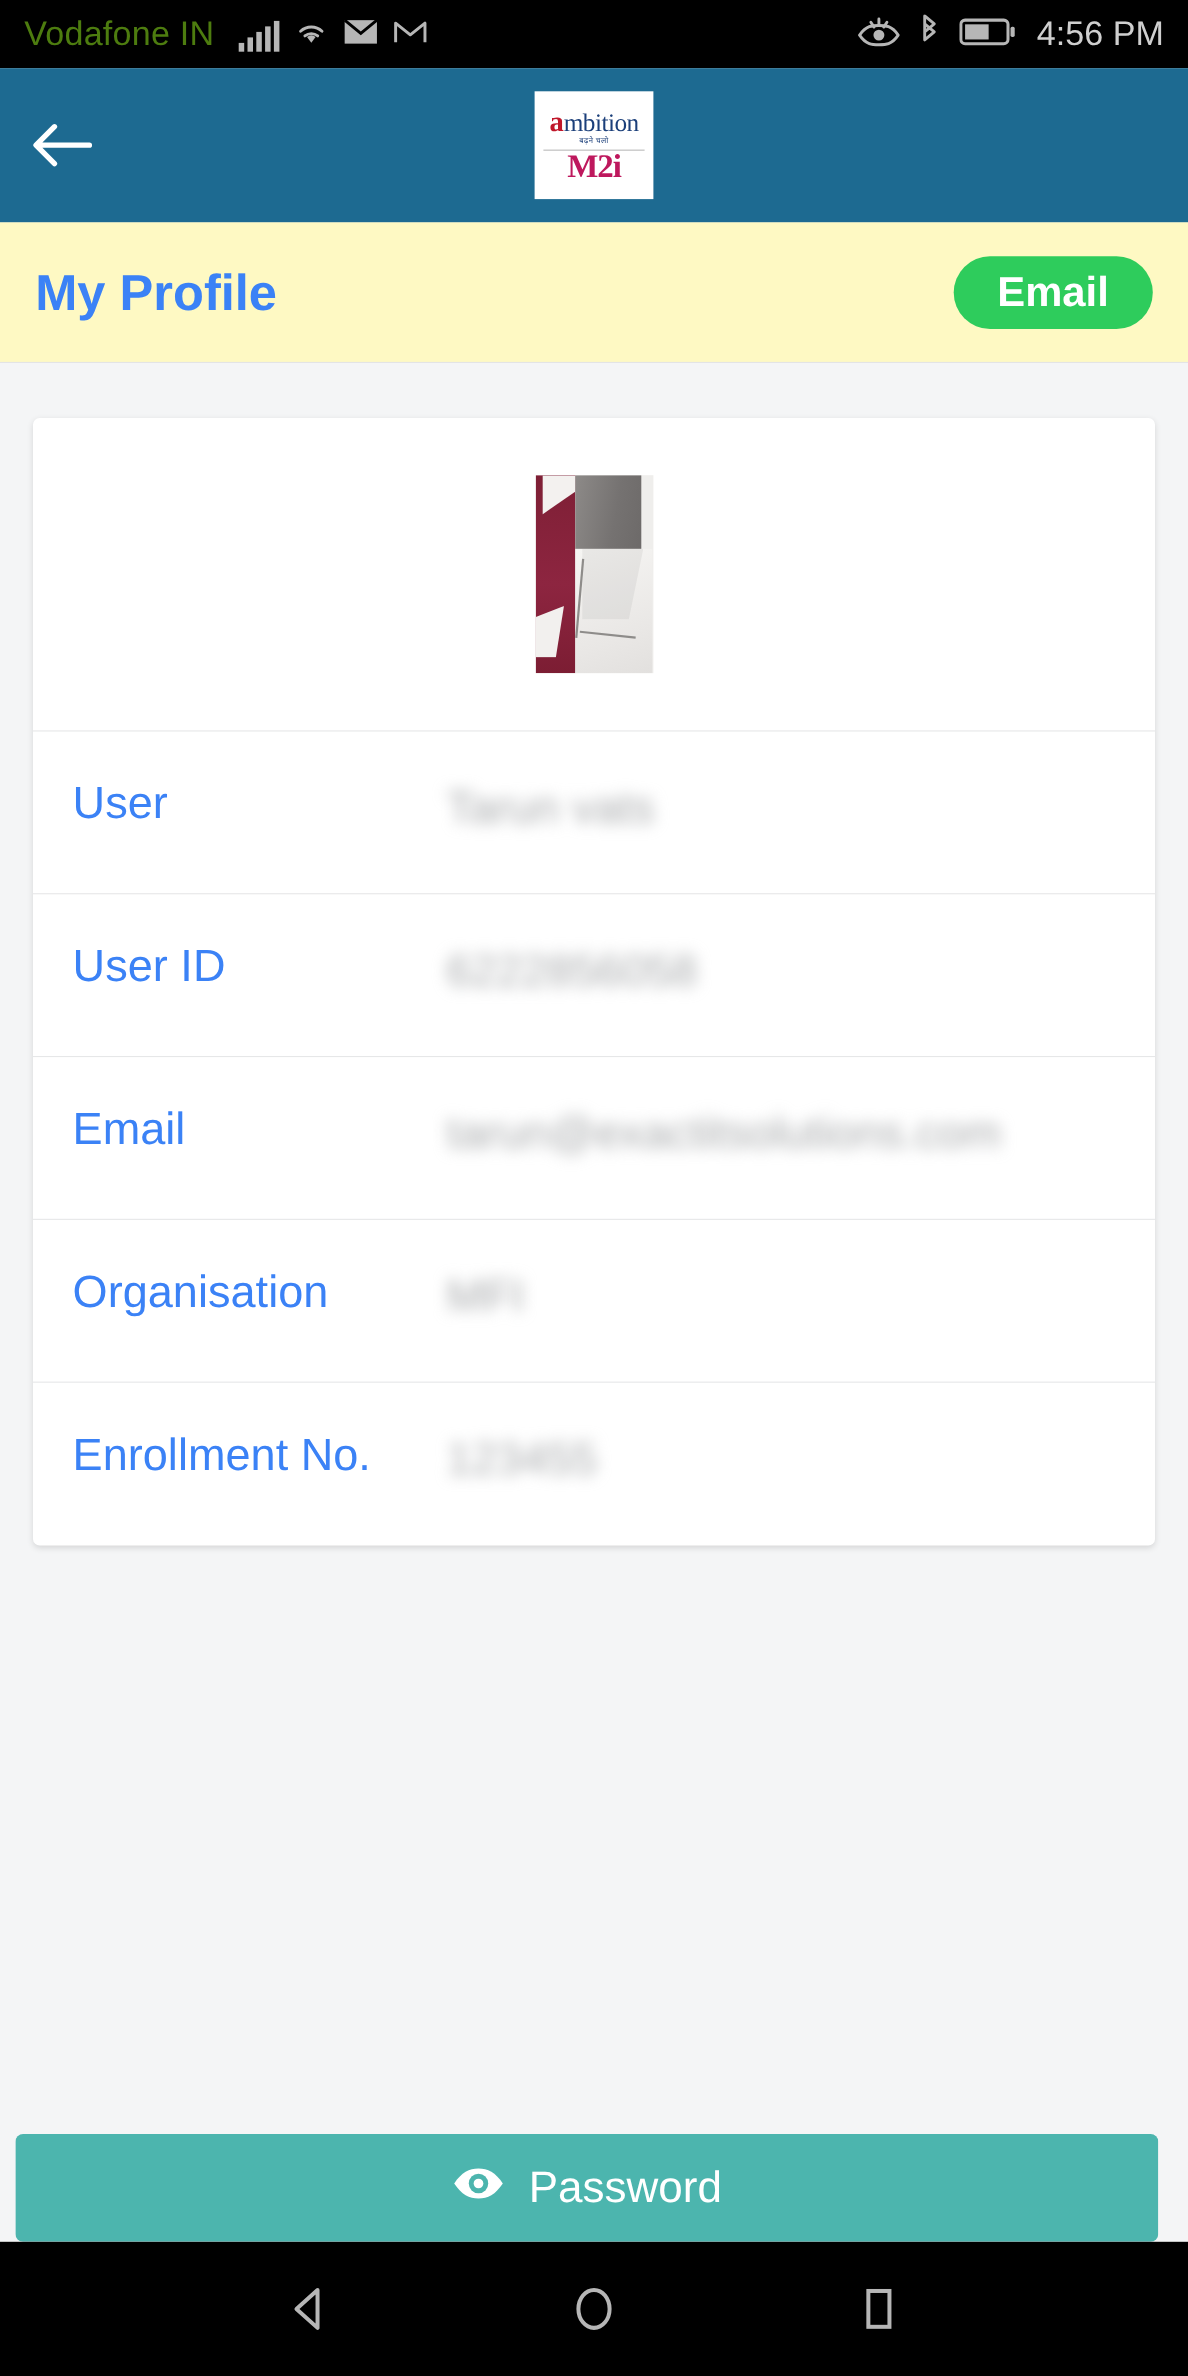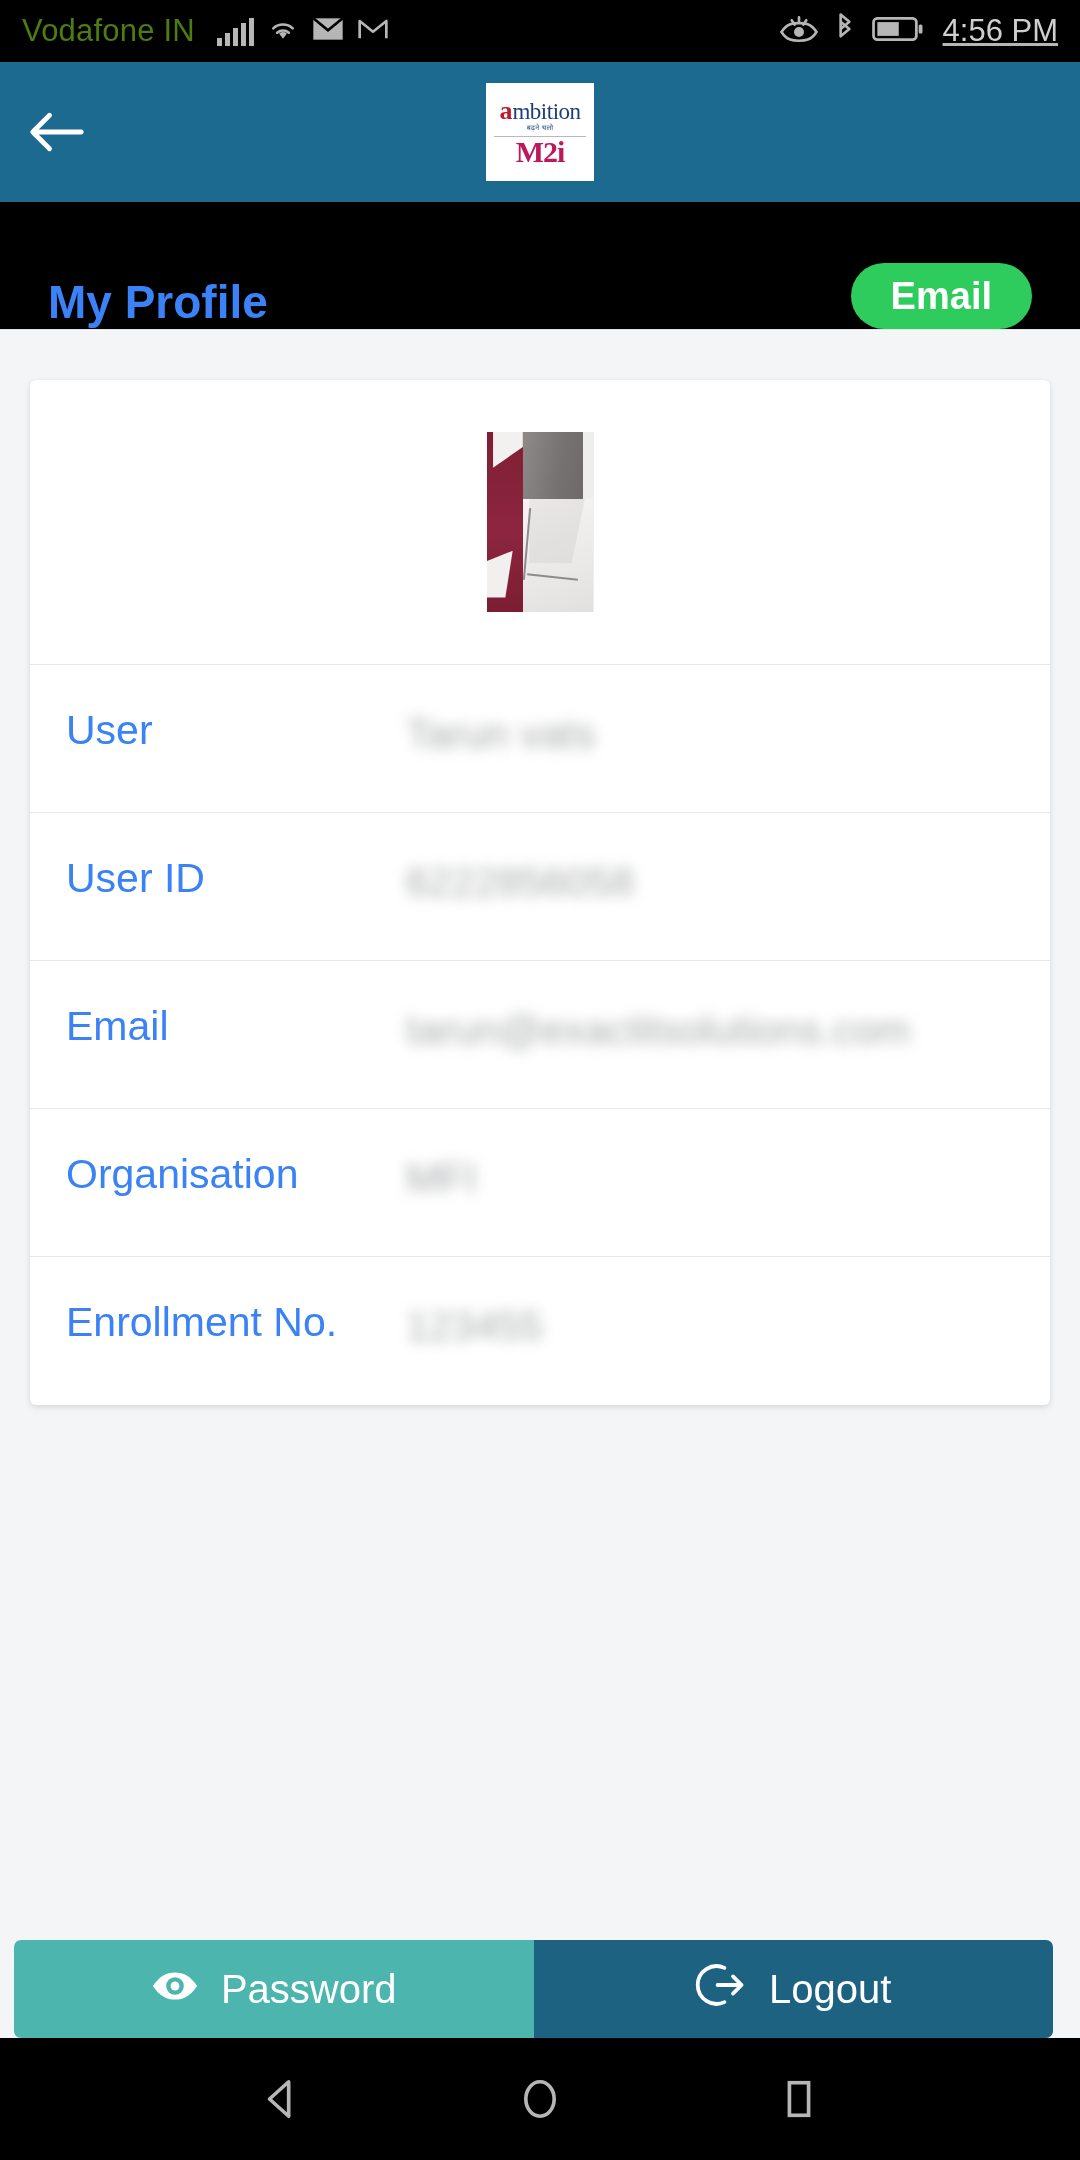--- a/index.html
+++ b/index.html
@@ -11,21 +11,21 @@
     position:relative;
   }
 
   
   .statusbar{
     height:62px; background:#000; display:flex; align-items:center;
     padding:0 22px; color:#b6b6b6;
   }
   .sb-carrier{ font-size:31px; color:#4d7c0f; letter-spacing:.2px; }
   .sb-left-icons{ display:flex; align-items:flex-end; gap:13px; margin-left:22px; }
-  .sb-right{ margin-left:auto; display:flex; align-items:center; gap:15px;text-decoration:underline; }
+  .sb-right{ margin-left:auto; display:flex; align-items:center; gap:15px; }
   .sb-time{ font-size:31px; color:#cfcfcf; margin-left:4px; }
 
   .ic-signal{ display:flex; align-items:flex-end; gap:3px; height:26px; }
   .ic-signal i{ width:5px; background:#b6b6b6; display:block; }
   .ic-signal i:nth-child(1){ height:8px; }
   .ic-signal i:nth-child(2){ height:13px; }
   .ic-signal i:nth-child(3){ height:18px; }
   .ic-signal i:nth-child(4){ height:23px; }
   .ic-signal i:nth-child(5){ height:28px; }
 
@@ -46,22 +46,22 @@
            line-height:.85; position:relative; }
   .logo-word{ color:#1b3f7a; font-size:23px; font-weight:normal; font-family:"Liberation Serif",serif;
               letter-spacing:-.5px; line-height:.85; }
   .logo-hindi{ color:#1b3f7a; font-size:7px; letter-spacing:.3px; margin-top:1px; }
   .logo-rule{ width:88%; height:1px; background:#b9b9b9; margin:4px 0 3px; }
   .logo-m2i{ color:#be185d; font-size:30px; font-weight:bold; font-family:"Liberation Serif",serif;
              line-height:.8; letter-spacing:-1px; }
 
   
   .titlebar{
-    height:128px; background:#000000; display:flex; align-items:flex-end;
-    padding:0 48px; border-bottom:1px solid #e3e4e5;
+    height:128px; background:#fef9c3; display:flex; align-items:center;
+    padding:0 32px; border-bottom:1px solid #e3e4e5;
   }
   .page-title{ color:#3b82f6; font-size:46px; font-weight:bold; }
   .status-pill{
     margin-left:auto; background:#2ecc5c; color:#fff; font-size:38px; font-weight:bold;
     padding:14px 40px; border-radius:42px; line-height:1;
   }
 
   
   .card{
     margin:50px 30px 0 30px; background:#fff; border-radius:6px;
@@ -237,29 +237,20 @@
   <div class="act act-password">
     <span>
       <svg width="48" height="34" viewBox="0 0 28 20">
         <path d="M1 10c4-6 8-8 13-8s9 2 13 8c-4 6-8 8-13 8S5 16 1 10z" fill="#fff"></path>
         <circle cx="14" cy="10" r="5.2" fill="#4cb5ae"></circle>
         <circle cx="14" cy="10" r="2.6" fill="#fff"></circle>
       </svg>
     </span>
     <span>Password</span>
   </div>
-  <div class="act act-logout">
-    <span>
-      <svg width="52" height="48" viewBox="0 0 30 28">
-        <path d="M17 4a11 11 0 100 20" stroke="#fff" stroke-width="2.2" fill="none" stroke-linecap="round"></path>
-        <path d="M13 14h14M22 9l5 5-5 5" stroke="#fff" stroke-width="2.2" fill="none" stroke-linecap="round" stroke-linejoin="round"></path>
-      </svg>
-    </span>
-    <span>Logout</span>
-  </div>
 </div>
 
 <div class="navbar">
   <div class="nav-btn">
     <svg width="46" height="46" viewBox="0 0 24 24">
       <path d="M16 3L6 12l10 9z" stroke="#b6b6b6" stroke-width="1.9" fill="none" stroke-linejoin="round"></path>
     </svg>
   </div>
   <div class="nav-btn">
     <svg width="46" height="46" viewBox="0 0 24 24">

